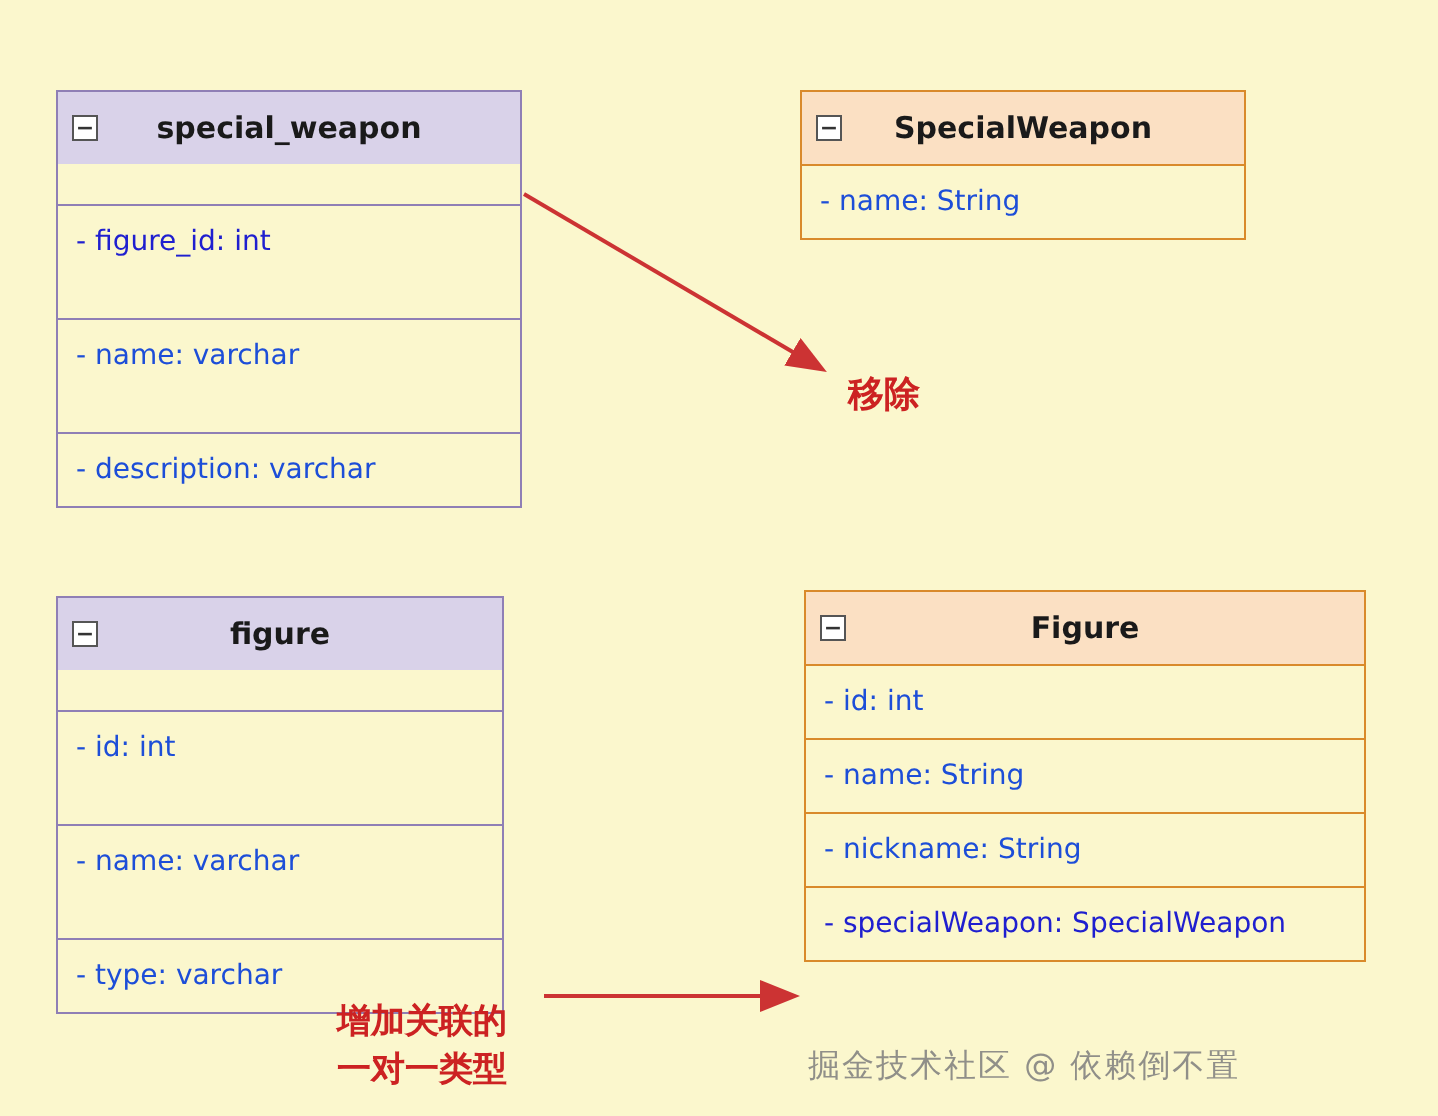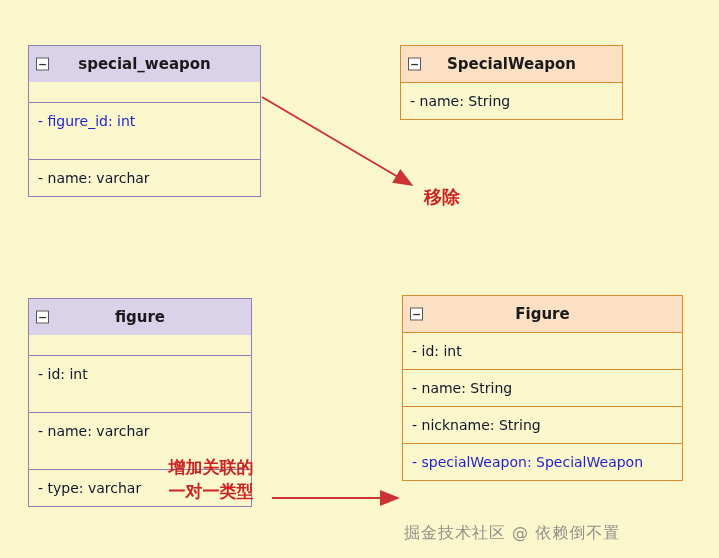--- a/index.html
+++ b/index.html
@@ -29,21 +29,21 @@
     background:#ffffff; border:1px solid #555;
     display:flex; align-items:center; justify-content:center;
     font-size:11px; line-height:1; color:#333;
     cursor:pointer;
   }
 
   .uml-row {
     height:37px;
     display:flex; align-items:center;
     padding-left:9px;
-    font-size:14px; color:#0f172a;
+    font-size:14px; color:#1d4ed8;
     background:transparent;
   }
   .purple .uml-row { border-top:1.5px solid #8f7fb5;margin-top:20px; }
   .orange .uml-row { border-top:1.5px solid #d98a2b; }
   .field-blue { color:#1f1fcf; }
 
   #box-special-weapon { left:28px;  top:45px;  width:233px; }
   #box-SpecialWeapon  { left:400px; top:45px;  width:223px; }
   #box-figure         { left:28px;  top:298px; width:224px; }
   #box-Figure         { left:402px; top:295px; width:281px; }
@@ -52,21 +52,21 @@
     position:absolute; left:0; top:0; width:719px; height:558px;
     pointer-events:none;
   }
 
   .annotation {
     position:absolute;
     color:#cc2222;
     font-weight:600;
   }
   #remove-label { left:424px; top:185px; font-size:18px; }
-  #add-label { left:150px; top:456px; width:122px; text-align:center; font-size:17px; line-height:1.4; }
+  #add-label { left:150px; top:500px; width:122px; text-align:center; font-size:17px; line-height:1.4; }
 
   #watermark {
     position:absolute; left:404px; top:523px;
     font-size:16px; color:rgba(125,125,125,0.85);
     letter-spacing:1px;
     white-space:nowrap;
   }
 </style>
 </head>
 <body>
@@ -76,20 +76,23 @@
     <span class="collapse-box">
         <span>−</span>
       </span>
     <span>special_weapon</span>
   </div>
   <div class="uml-row field-blue">
       <span>- figure_id: int</span>
     </div>
   <div class="uml-row">
       <span>- name: varchar</span>
+    </div>
+  <div class="uml-row">
+      <span>- description: varchar</span>
     </div>
 </div>
 
 <div class="uml-box orange" id="box-SpecialWeapon">
   <div class="uml-header">
     <span class="collapse-box">
         <span>−</span>
       </span>
     <span>SpecialWeapon</span>
   </div>

